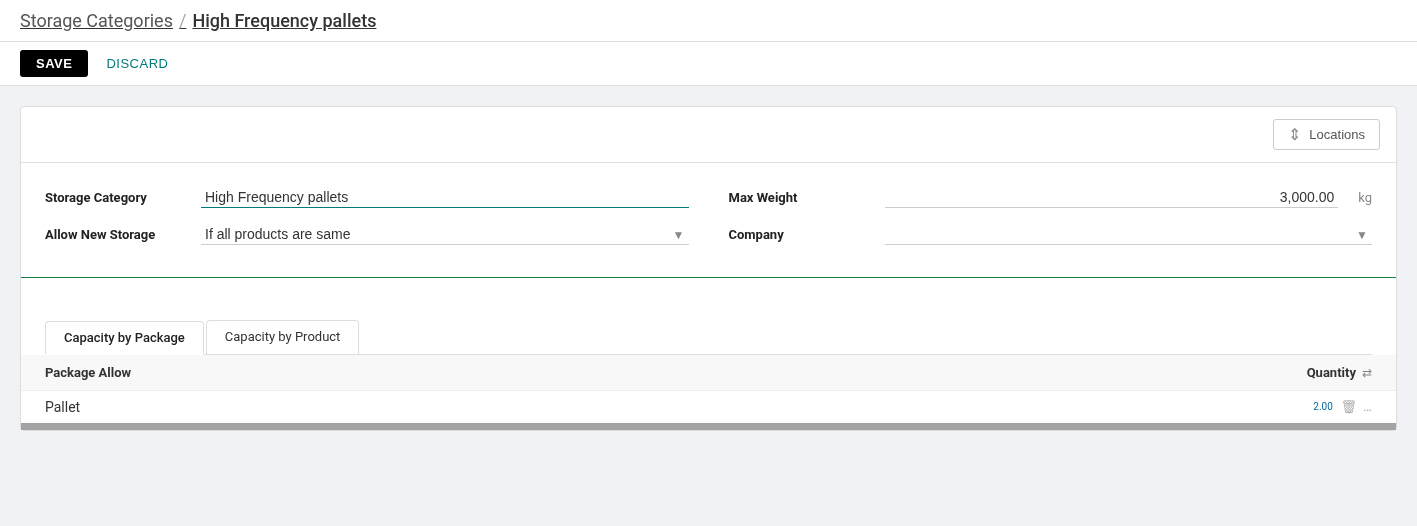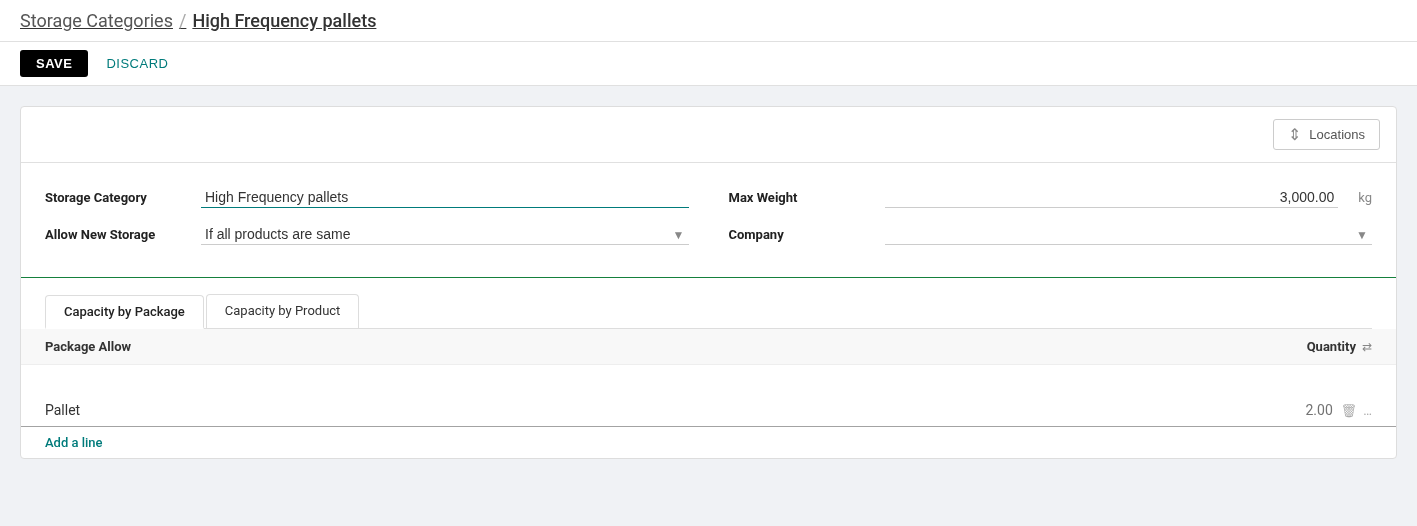--- a/index.html
+++ b/index.html
@@ -191,20 +191,21 @@
     .tab {
       padding: 8px 18px;
       font-size: 13px;
       cursor: pointer;
       border: 1px solid #ddd;
       border-bottom: none;
       background: #fff;
       color: #333;
       margin-right: 2px;
       border-radius: 4px 4px 0 0;
+      margin-top: 26px;
     }
     .tab.active {
       background: #fff;
       border-bottom: 2px solid #fff;
       font-weight: 500;
       color: #222;
       position: relative;
       bottom: -1px;
       z-index: 2;
     }
@@ -232,35 +233,34 @@
     .adjust-icon {
       color: #888;
       margin-left: 6px;
       font-size: 12px;
     }
     .table-row-data {
       display: flex;
       justify-content: space-between;
       align-items: flex-start;
       padding: 8px 24px;
-      border-bottom: 1px solid #a3a3a3;
-      margin-top: 29px;
+      border-bottom: 7px solid #a3a3a3;
     }
     .cell-name {
       font-size: 14px;
       color: #333;
     }
     .cell-qty-wrap {
       display: flex;
       align-items: center;
       gap: 8px;
     }
     .cell-qty {
-      font-size: 14px;
-      color: #737373;
+      font-size: 10px;
+      color: #0369a1;
     }
     .row-actions {
       display: flex;
       gap: 6px;
       color: #aaa;
       font-size: 13px;
     }
     .delete-icon {
       cursor: pointer;
       color: #aaa;
@@ -355,17 +355,16 @@
       <div class="table-row-data">
         <span class="cell-name">Pallet</span>
         <div class="cell-qty-wrap">
           <span class="cell-qty">2.00</span>
           <div class="row-actions">
             <span class="delete-icon">🗑</span>
             <span>…</span>
           </div>
         </div>
       </div>
-      <div class="add-line">Add a line</div>
     </div>
 
   </div>
 </div>
 
 </body></html>

